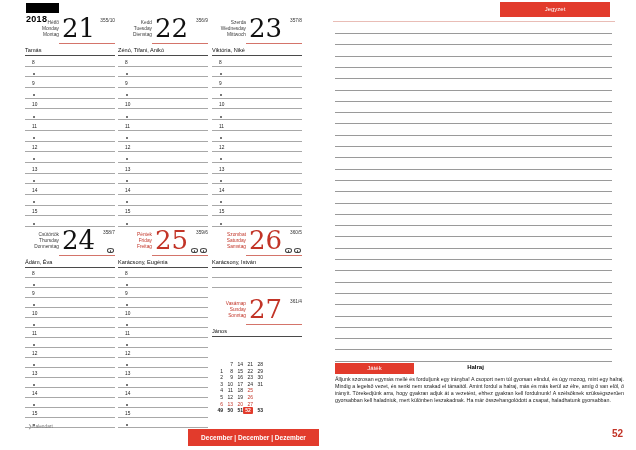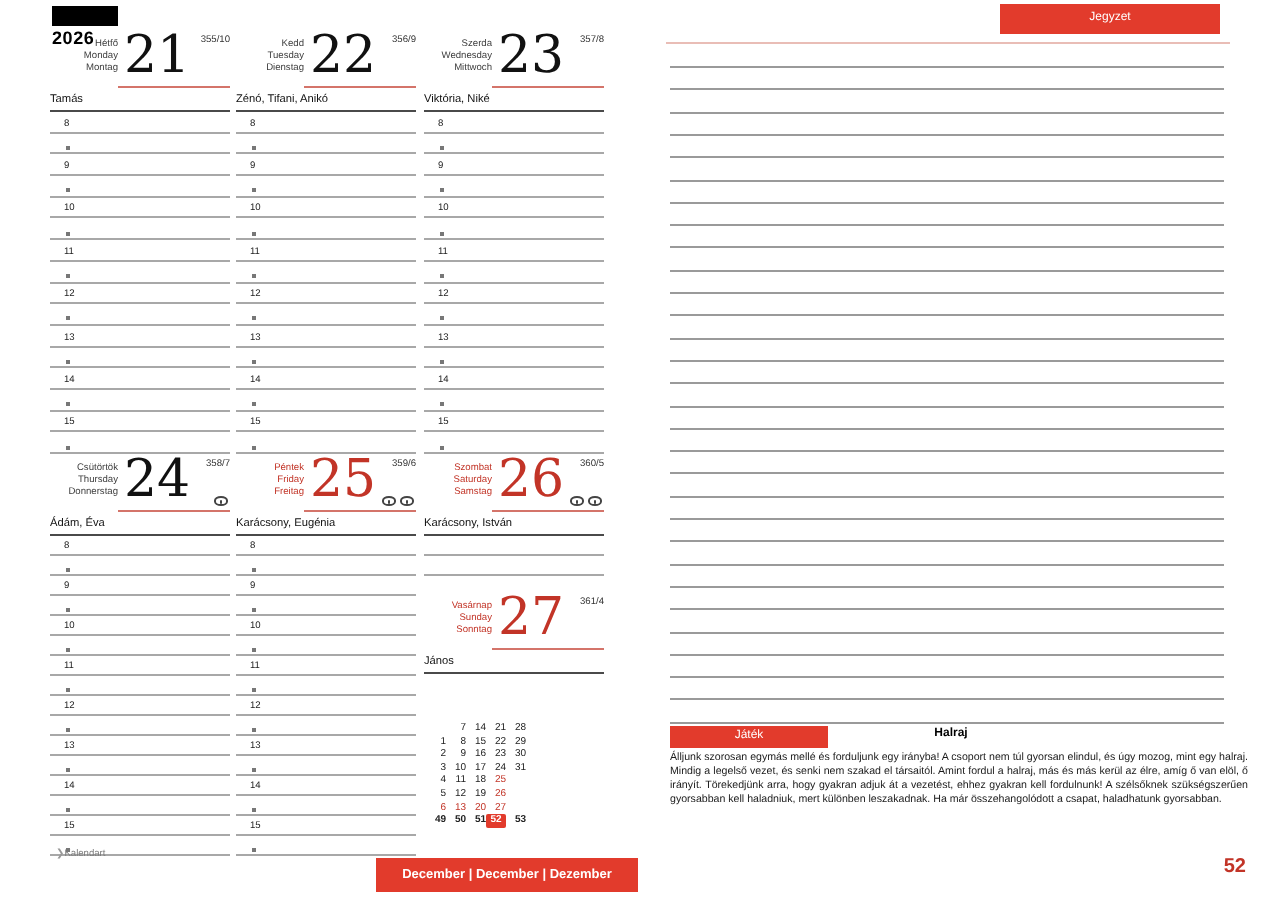--- a/index.html
+++ b/index.html
@@ -72,21 +72,21 @@
                 font-size: 6px; font-weight: bold; color: #000; }
   #game-text { position: absolute; left: 10px; top: 376px; width: 289px; font-size: 5.3px;
                line-height: 6.9px; text-align: justify; color: #1a1a1a; }
   #page-num { position: absolute; right: 3px; top: 428px; font-size: 10px; font-weight: bold; color: var(--number_red); }
 </style>
 </head>
 <body>
 
 <div class="page" id="left-page">
   <div class="year-tab"></div>
-  <div class="year">2026</div>
+  <div class="year">2018</div>
 
   <div class="day-col top-col c1">
     <div class="hdr">
       <div class="doy">355/10</div>
       <div class="names-block">
         <div>Hétfő</div>
         <div>Monday</div>
         <div>Montag</div>
       </div>
       <div class="big-num">21</div>

